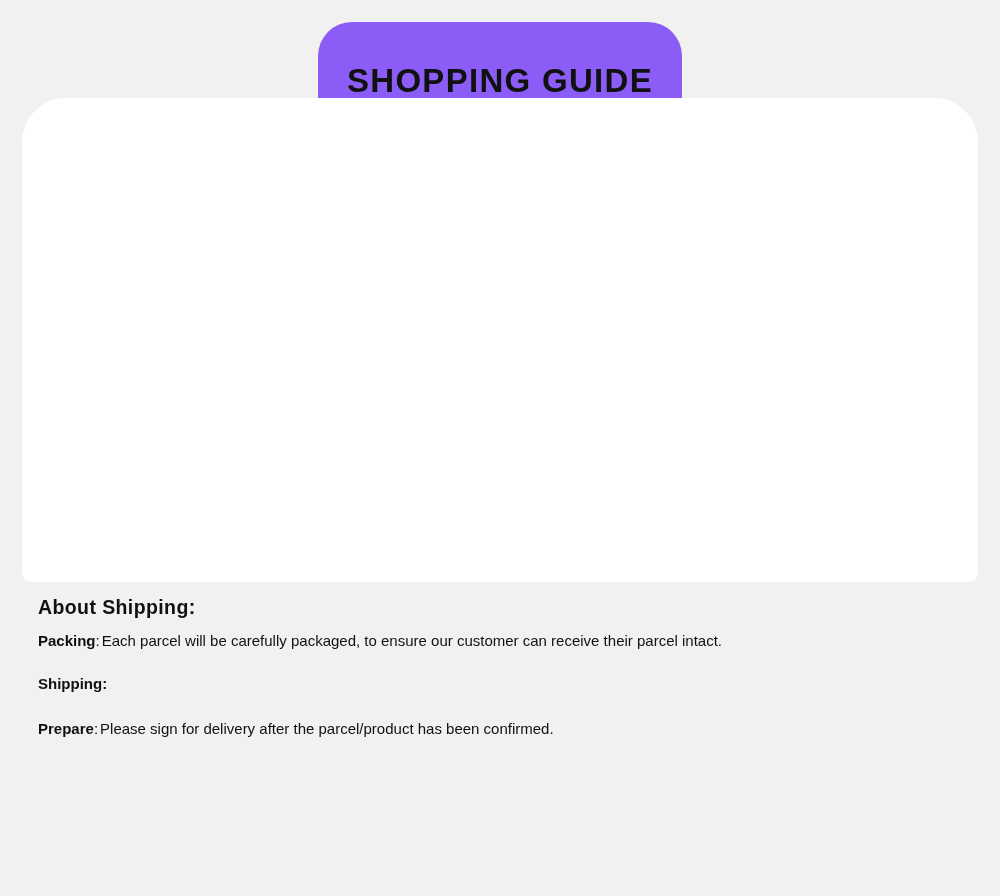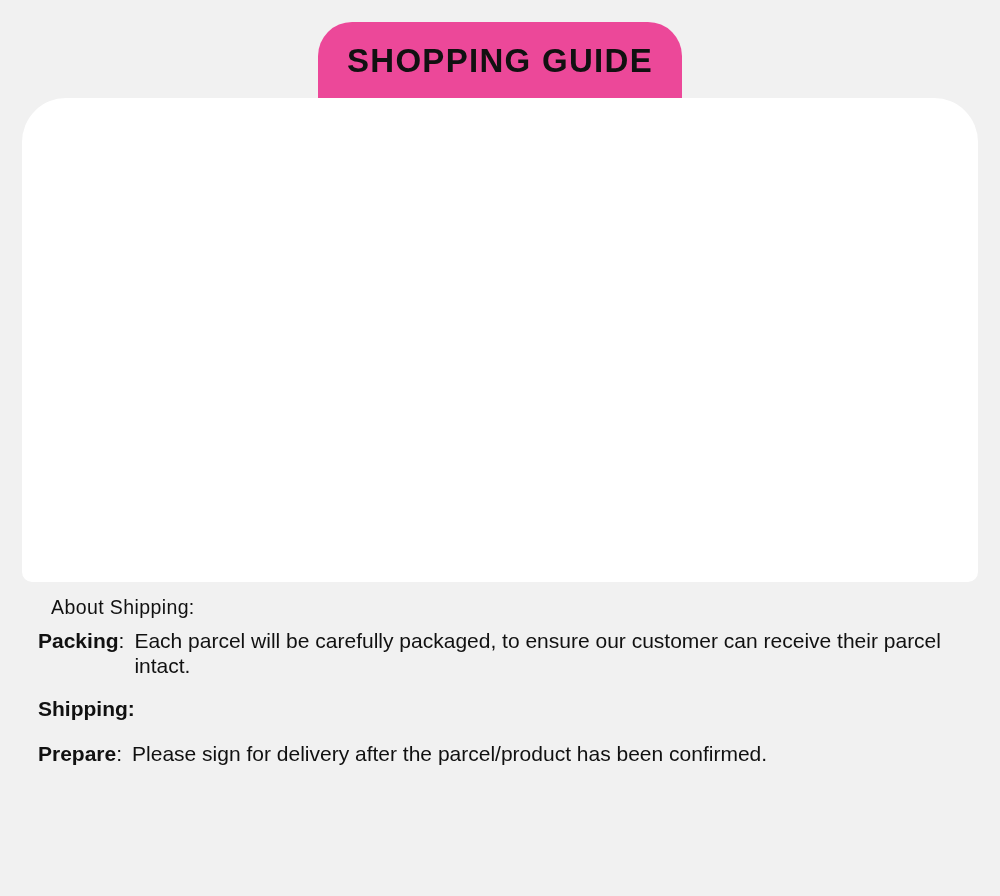--- a/index.html
+++ b/index.html
@@ -7,23 +7,23 @@
     width:1000px;height:896px;
     background:#f1f1f1;
     font-family:"Liberation Sans","DejaVu Sans",sans-serif;
     position:relative;overflow:hidden;
   }
   .page{position:absolute;inset:0;}
 
   
   .title-tab{
     position:absolute;left:318px;top:22px;width:364px;height:78px;
-    background:#ec4899;
+    background:#8b5cf6;
     border-radius:34px 34px 0 0;
-    display:flex;align-items:center;justify-content:center;
+    display:flex;align-items:flex-end;justify-content:center;
     z-index:2;
   }
   .title-tab .title-text{
     font-size:33px;font-weight:bold;color:#111;letter-spacing:1.3px;
     white-space:nowrap;
   }
 
   
   .flow-card{
     position:absolute;left:22px;top:98px;width:956px;height:484px;
@@ -54,27 +54,27 @@
 
   
   .dotted-arrow{position:absolute;}
 
   
   .about{
     position:absolute;left:0;top:596px;width:1000px;
     padding:0 38px;box-sizing:border-box;
   }
   .about h2{
-    font-size:19.5px;font-weight:normal;color:#111;margin:0 0 9px 13px;
+    font-size:19.5px;font-weight:bold;color:#111;margin:0 0 9px 0;
     letter-spacing:.4px;
   }
-  .about .row{display:flex;margin-bottom:5px;font-size:21px;color:#111;line-height:25px;}
+  .about .row{display:flex;margin-bottom:5px;font-size:15px;color:#111;line-height:25px;}
   .about .row .k{font-weight:bold;white-space:nowrap;}
   .about .row .colon{font-weight:normal;}
-  .about .row .v{margin-left:10px;}
+  .about .row .v{margin-left:2px;}
   .about .row.shipping{margin-top:18px;align-items:flex-start;flex-direction:column;}
   .about .row.shipping .k{min-width:82px;}
   .about .row.delivery{margin-top:20px;}
   .about .sub{display:block;}
   .about .sub b{font-weight:bold;}
 </style>
 </head>
 <body>
 
 <div class="page">

